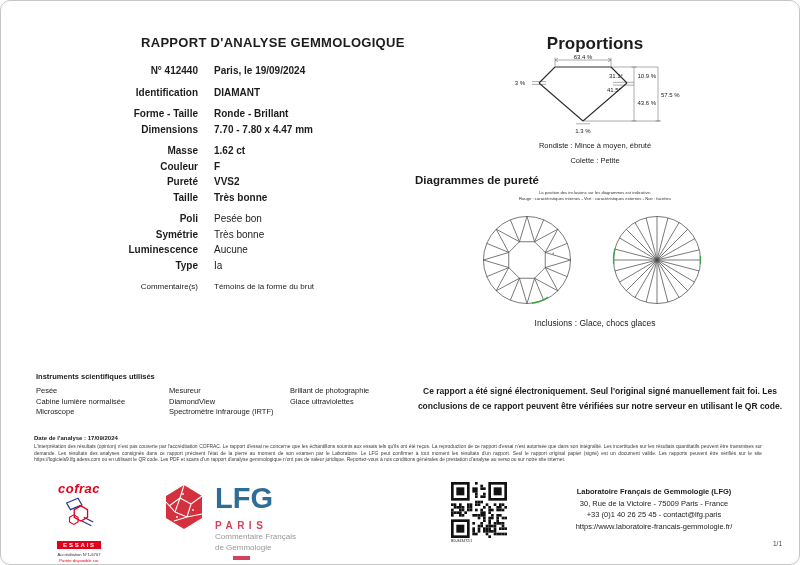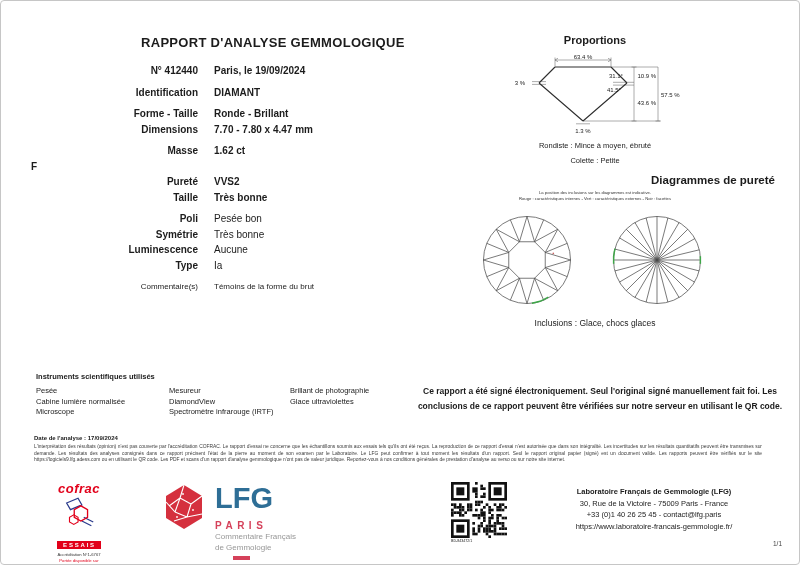--- a/index.html
+++ b/index.html
@@ -1,41 +1,41 @@
 <!DOCTYPE html>
 <html><head>
 <meta charset="utf-8">
 <style>
   html,body{margin:0;padding:0;background:#fff;}
   .page{position:relative;width:798px;height:563px;background:#fff;border:1px solid #c6c6c6;
-        border-radius:4px;overflow:hidden;font-family:"Liberation Sans",sans-serif;color:#1c1c1c;}
+        border-radius:10px;overflow:hidden;font-family:"Liberation Sans",sans-serif;color:#1c1c1c;}
   .abs{position:absolute;}
 
   
   .title{left:140px;top:34px;font-size:13px;font-weight:700;letter-spacing:.3px;}
   .spec{left:30px;top:62px;width:392px;}
   .spec-group{margin-bottom:6px;}
   .spec-row{display:flex;height:15.5px;align-items:center;font-size:10px;}
   .spec-label{width:167px;text-align:right;padding-right:16px;font-weight:700;}
   .spec-value{flex:1;}
   .bold-value .spec-value{font-weight:700;}
   .normal-value .spec-value{font-weight:400;}
   .comment .spec-row{font-size:8px;}
   .comment .spec-label{font-weight:400;}
 
   
-  .prop-title{left:414px;top:33px;width:360px;text-align:center;font-size:11px;font-weight:700;}
+  .prop-title{left:414px;top:33px;width:360px;text-align:center;font-size:17px;font-weight:700;}
   .prop-svg{left:505px;top:52px;}
   .stone{stroke:#2f2f2f;stroke-width:1.1;fill:none;}
   .dim{stroke:#666;stroke-width:.55;fill:none;}
   .prop-svg text{font-family:"Liberation Sans",sans-serif;font-size:6px;fill:#1b1b1b;}
   .prop-caption{left:414px;top:137px;width:360px;text-align:center;font-size:7.5px;line-height:15px;}
 
   
-  .purity-title{left:414px;top:173px;width:360px;text-align:right;font-size:11.5px;font-weight:700;}
+  .purity-title{left:414px;top:173px;width:360px;text-align:left;font-size:11.5px;font-weight:700;}
   .purity-note{left:414px;top:189px;width:360px;text-align:center;font-size:4.2px;line-height:5.6px;color:#333;}
   .clarity{position:absolute;top:213px;}
   .cl{fill:none;stroke:#4a4a4a;stroke-width:.9;}
   .green{fill:none;stroke:#3da647;stroke-width:1.8;}
   .inclusions{left:414px;top:317px;width:360px;text-align:center;font-size:8.5px;}
 
   
   .instr-title{left:35px;top:371px;font-size:7.5px;font-weight:700;}
   .instr-cols{left:35px;top:385px;display:flex;font-size:7.5px;line-height:10.5px;color:#222;}
 
@@ -96,20 +96,21 @@
           <div class="spec-label">Dimensions</div>
           <div class="spec-value">7.70 - 7.80 x 4.47 mm</div>
         </div>
       </div>
       <div class="spec-group bold-value">
         <div class="spec-row">
           <div class="spec-label">Masse</div>
           <div class="spec-value">1.62 ct</div>
         </div>
         <div class="spec-row">
+          <div class="spec-label">Couleur</div>
           <div class="spec-value">F</div>
         </div>
         <div class="spec-row">
           <div class="spec-label">Pureté</div>
           <div class="spec-value">VVS2</div>
         </div>
         <div class="spec-row">
           <div class="spec-label">Taille</div>
           <div class="spec-value">Très bonne</div>
         </div>

